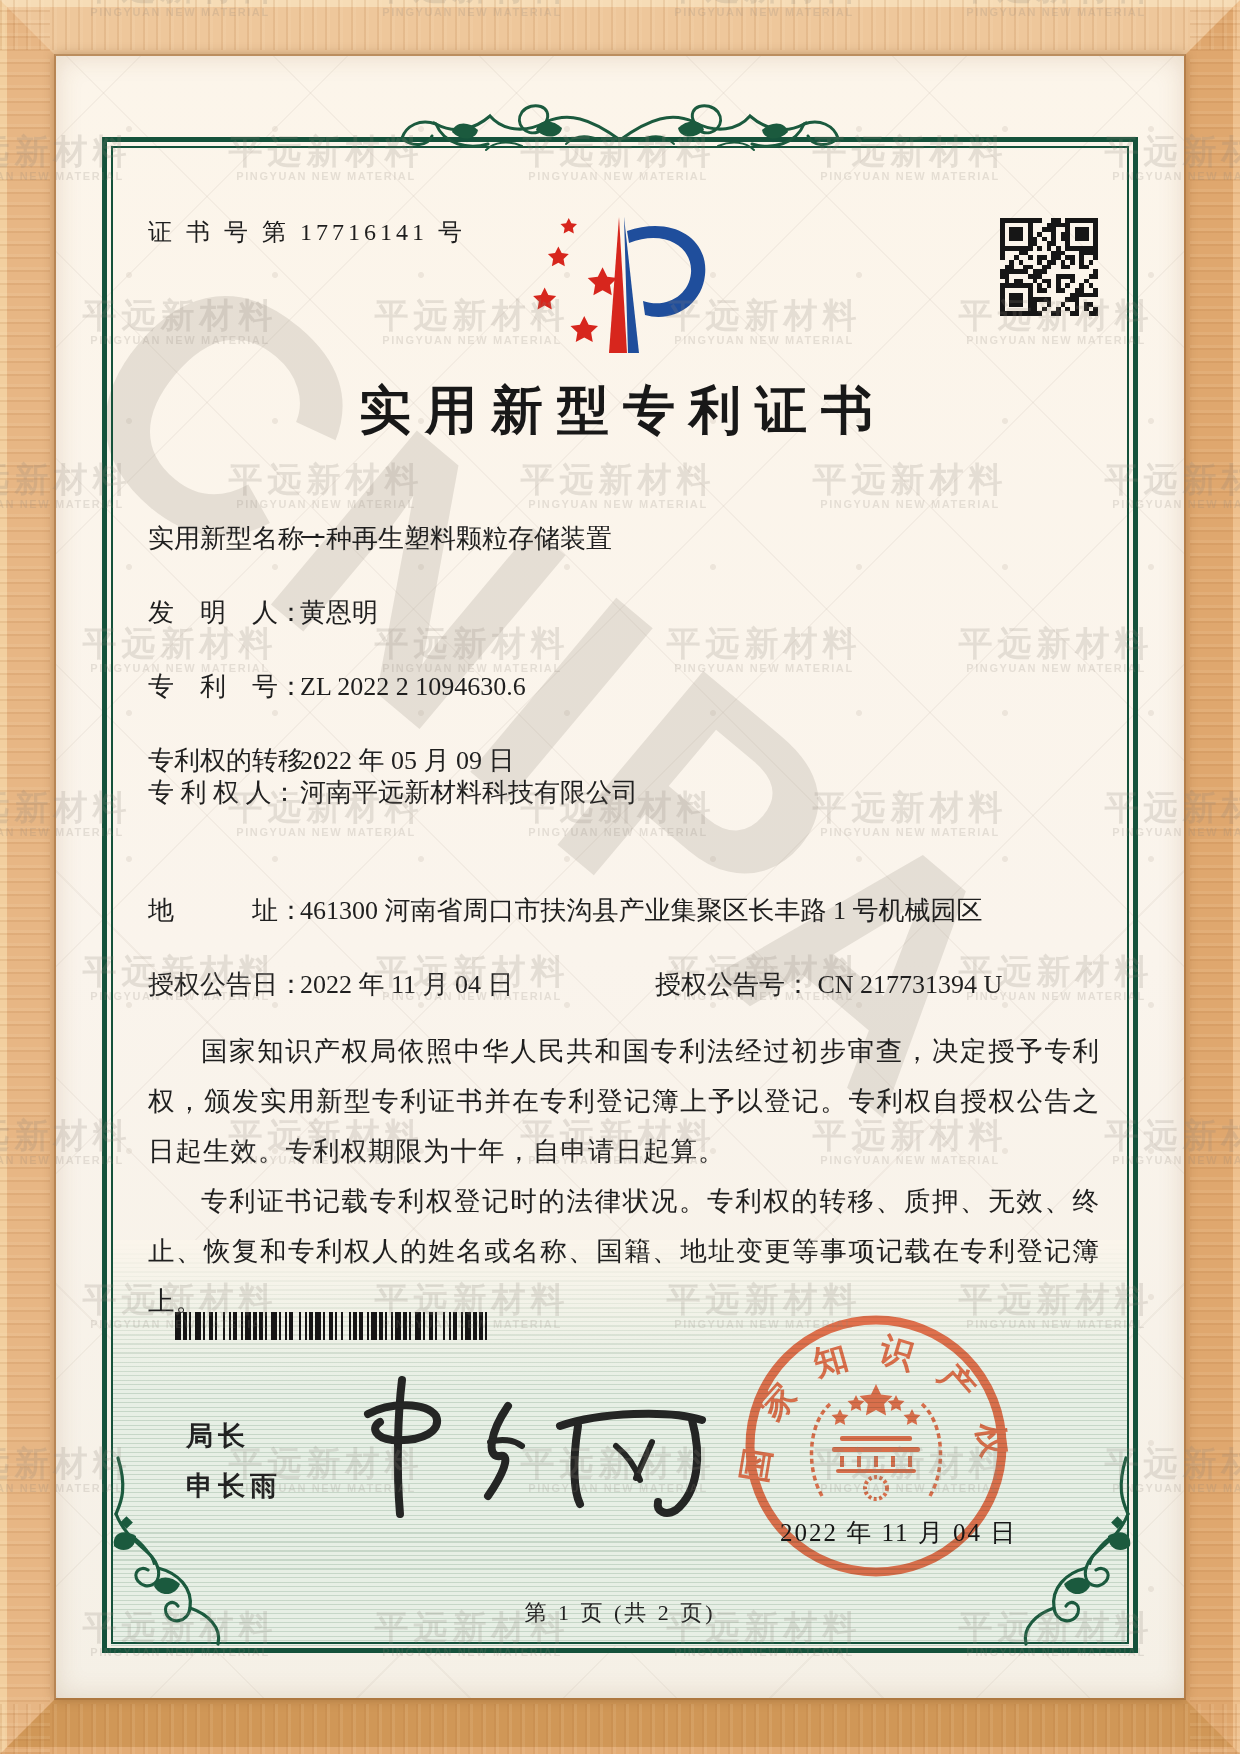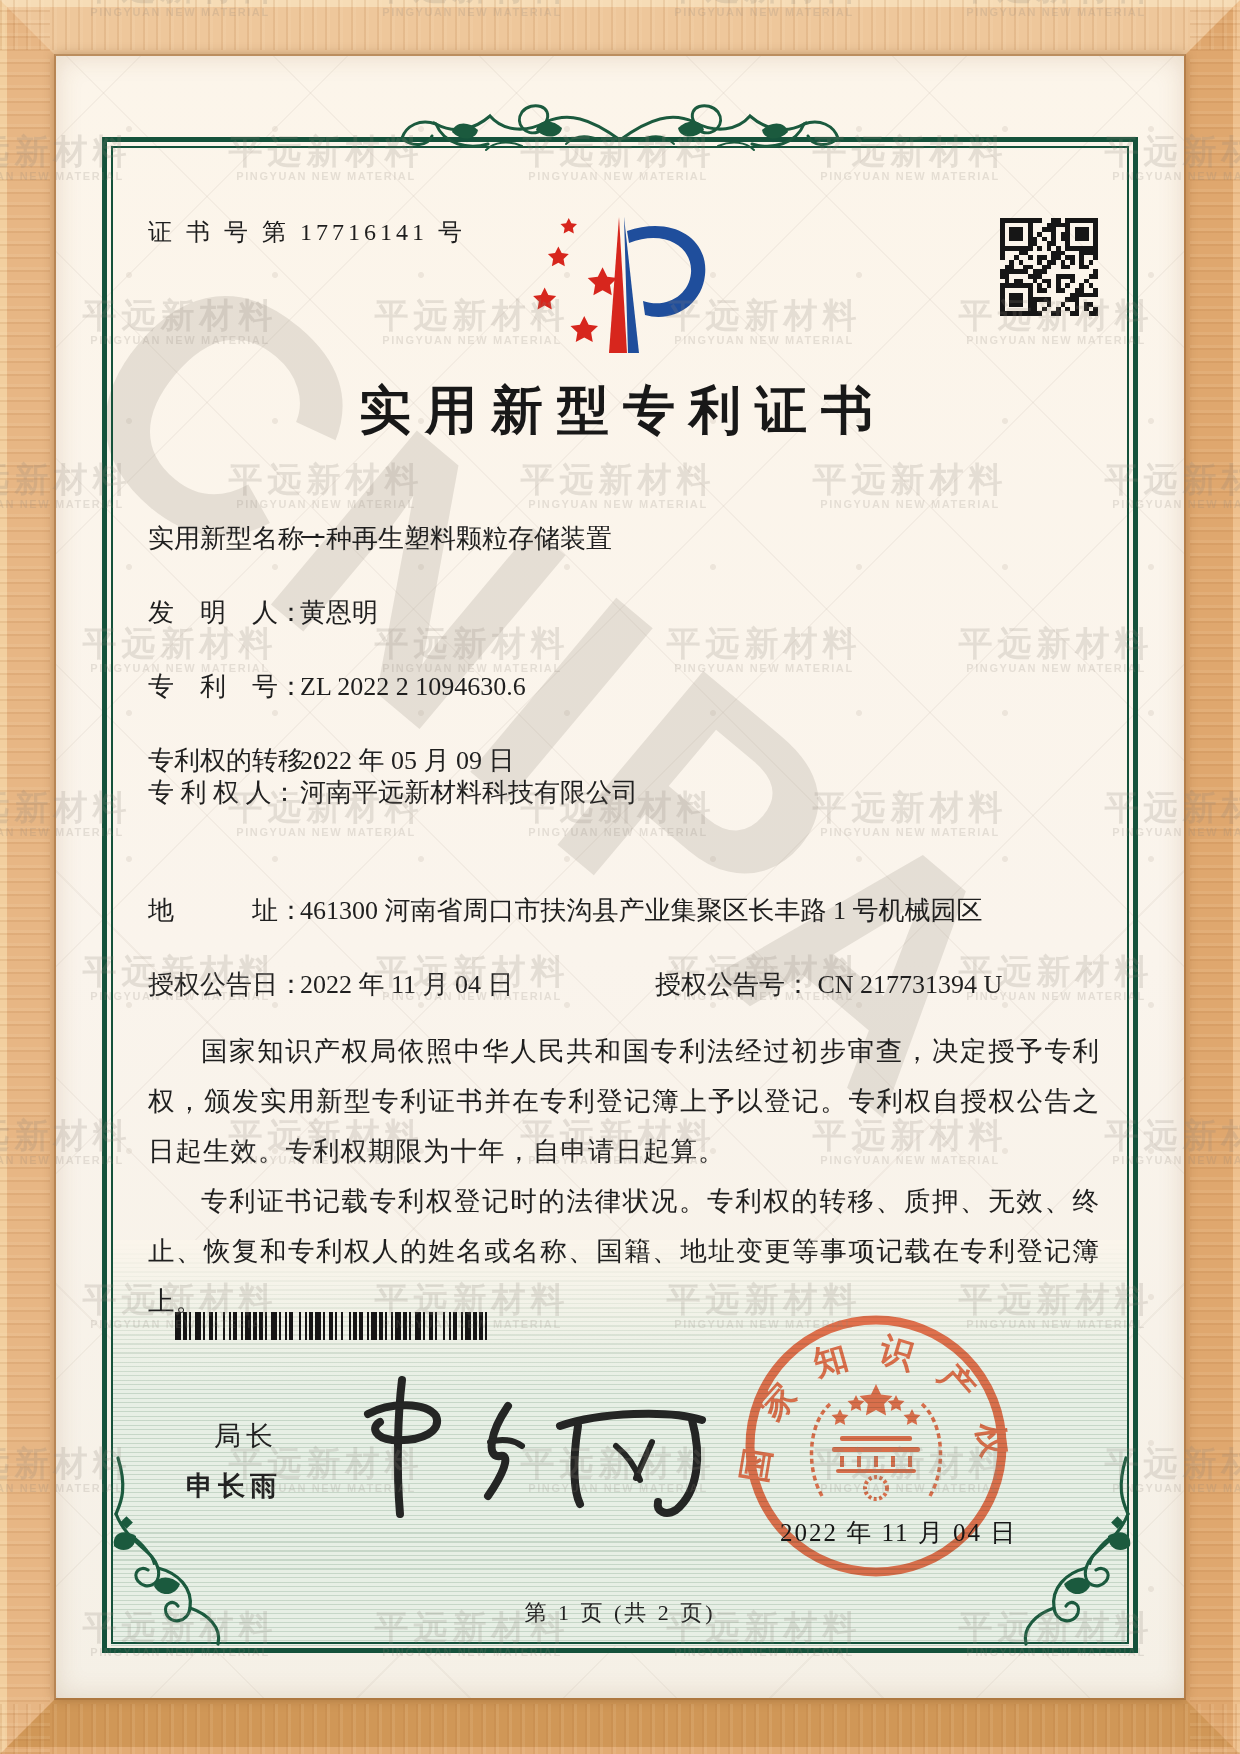--- a/index.html
+++ b/index.html
@@ -58,22 +58,22 @@
   .certno{left:148px;top:216px;font-size:24px;letter-spacing:4px;color:#1e1e1e;z-index:3;}
   .title{left:3px;top:376px;width:1240px;text-align:center;font-size:52px;font-weight:700;
         letter-spacing:14px;color:#181818;z-index:3;}
   .frow{left:148px;font-size:26px;color:#1f1f1f;z-index:3;width:960px;line-height:38px;}
   .frow .lab{display:inline-block;min-width:152px;font-family:Liberation Serif, serif;}
   .frow .val{position:absolute;left:152px;top:0;width:810px;}
   .grant2{position:absolute;left:507px;top:0;}
   .paras{left:148px;top:1026px;width:952px;font-size:26.5px;line-height:50px;color:#1f1f1f;
         text-align:justify;letter-spacing:1px;z-index:3;}
   .paras p{margin:0;text-indent:2em;}
-  .sig-title{left:186px;top:1418px;font-size:27px;font-weight:400;letter-spacing:5px;color:#222;
-        font-family:"Liberation Sans","DejaVu Sans",sans-serif;z-index:3;margin-left:28px;}
+  .sig-title{left:186px;top:1418px;font-size:27px;font-weight:700;letter-spacing:5px;color:#222;
+        font-family:"Liberation Sans","DejaVu Sans",sans-serif;z-index:3;}
   .sig-name{left:186px;top:1468px;font-size:27px;font-weight:600;letter-spacing:5px;color:#222;
         font-family:"Liberation Sans","DejaVu Sans",sans-serif;z-index:3;}
   .seal-date{left:780px;top:1516px;font-size:25px;letter-spacing:2px;color:#161616;z-index:5;}
   .pageinfo{left:0;top:1598px;width:1240px;text-align:center;font-size:22px;letter-spacing:3px;
         color:#222;z-index:3;}
   .contnote{left:0;top:1666px;width:1240px;text-align:center;font-size:24px;letter-spacing:7px;
         color:#222;z-index:3;}
 
   .logo{left:523px;top:213px;z-index:3;}
   .qr{left:1000px;top:218px;z-index:3;}

